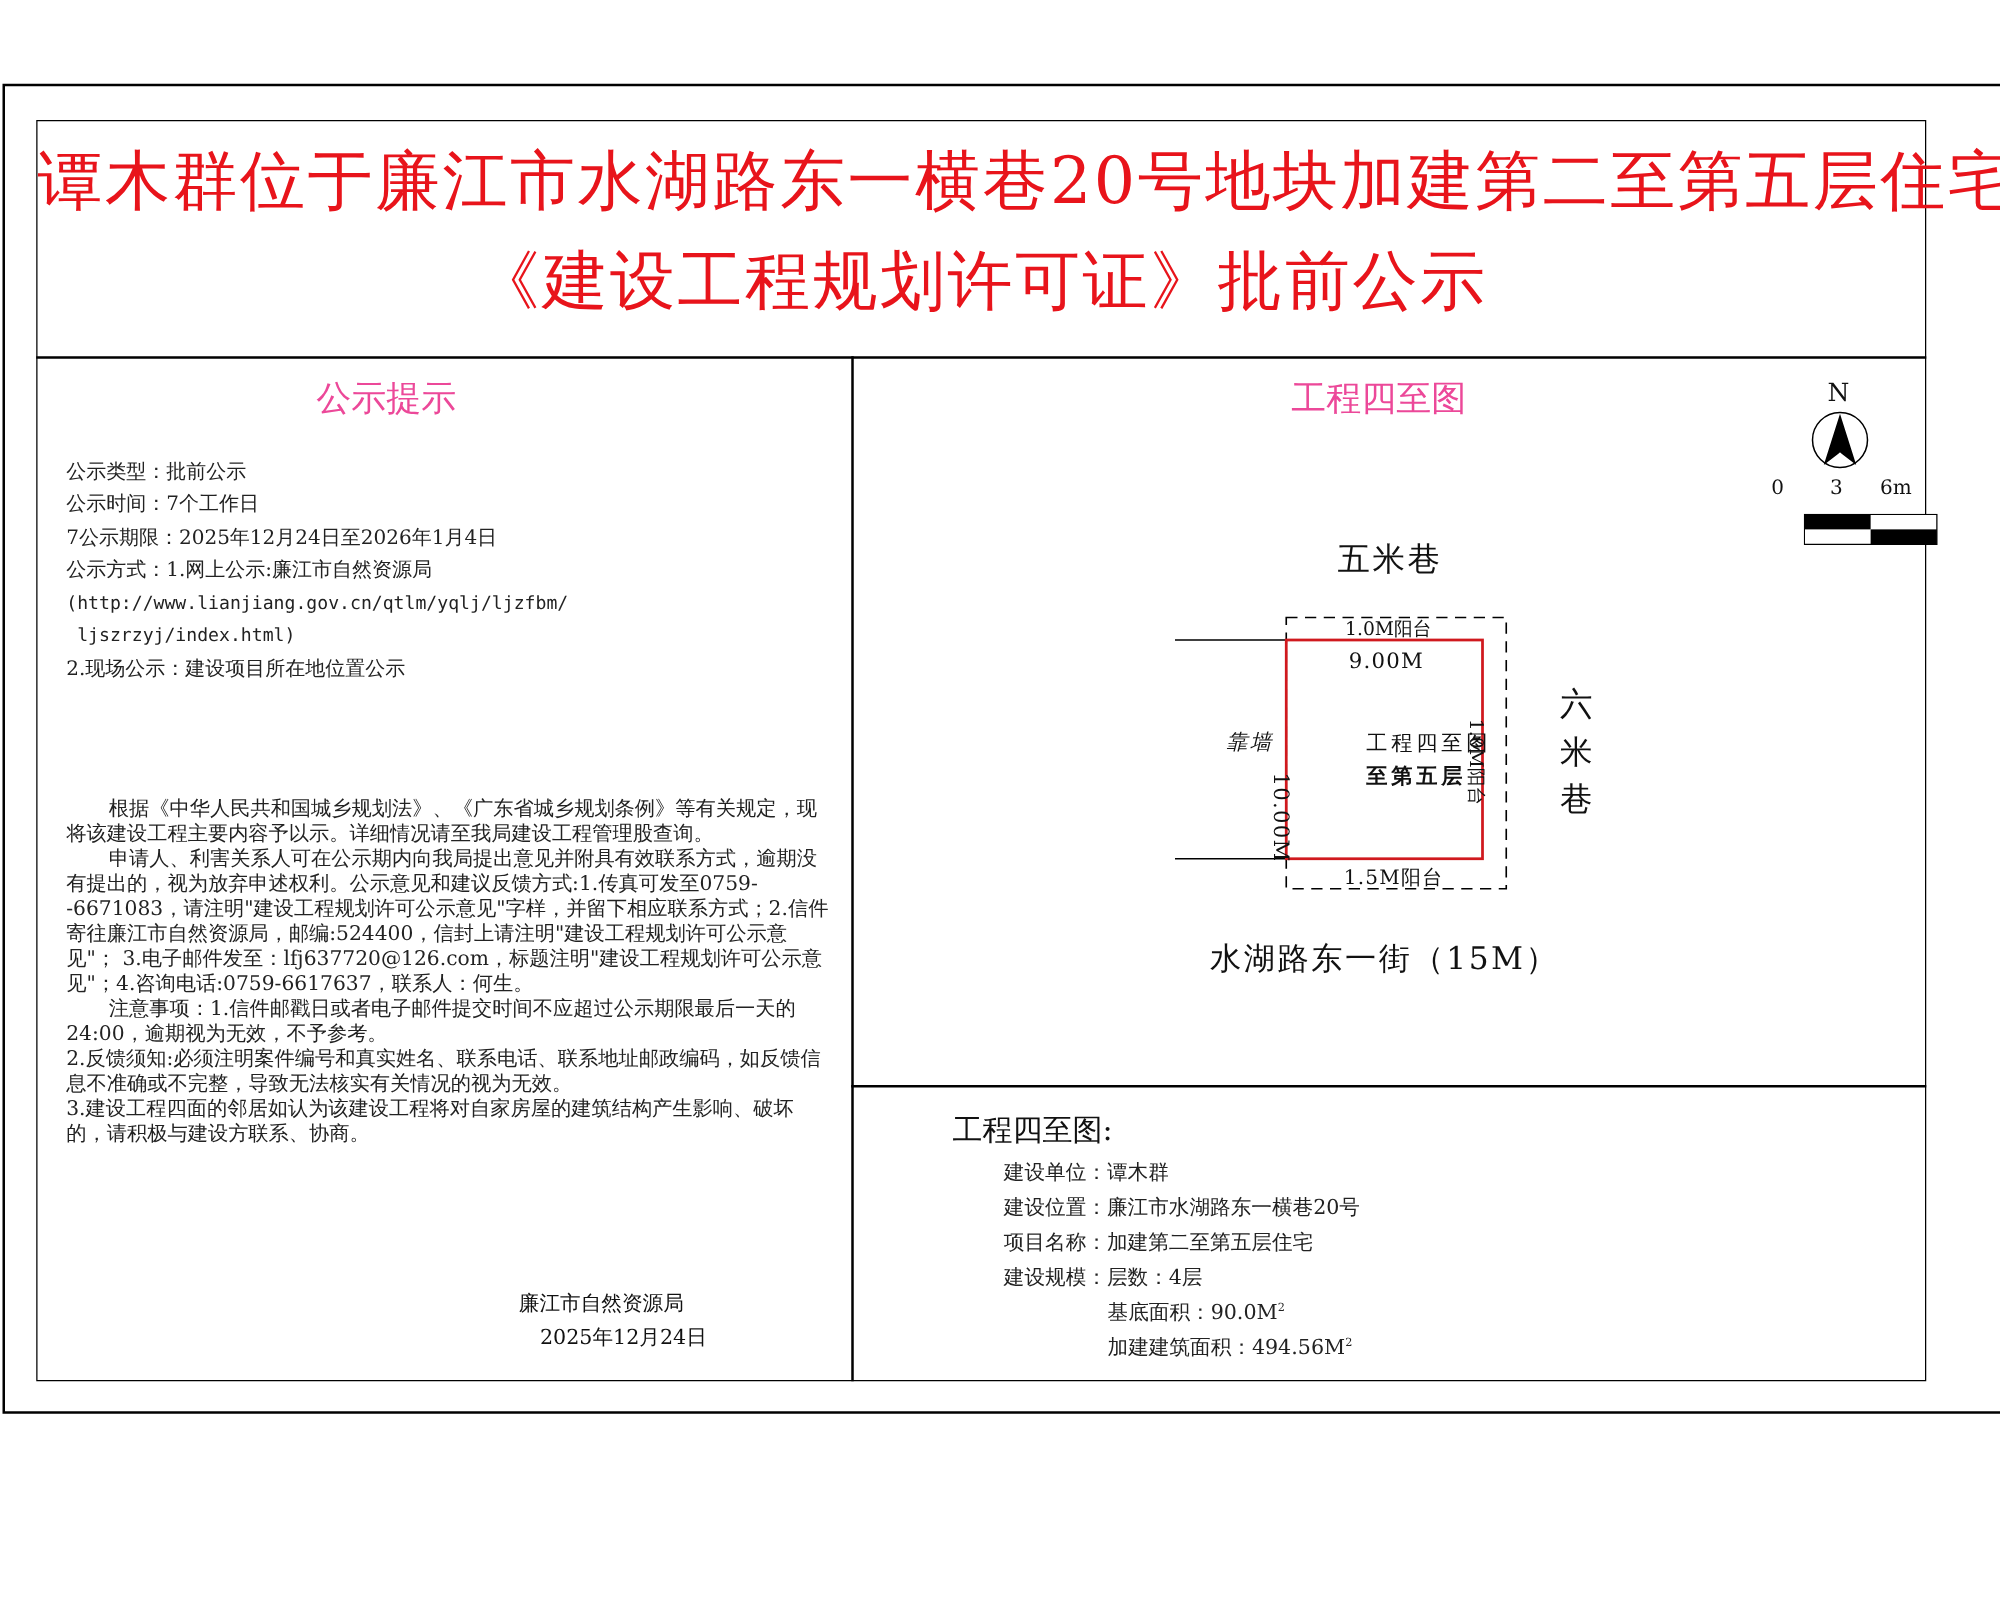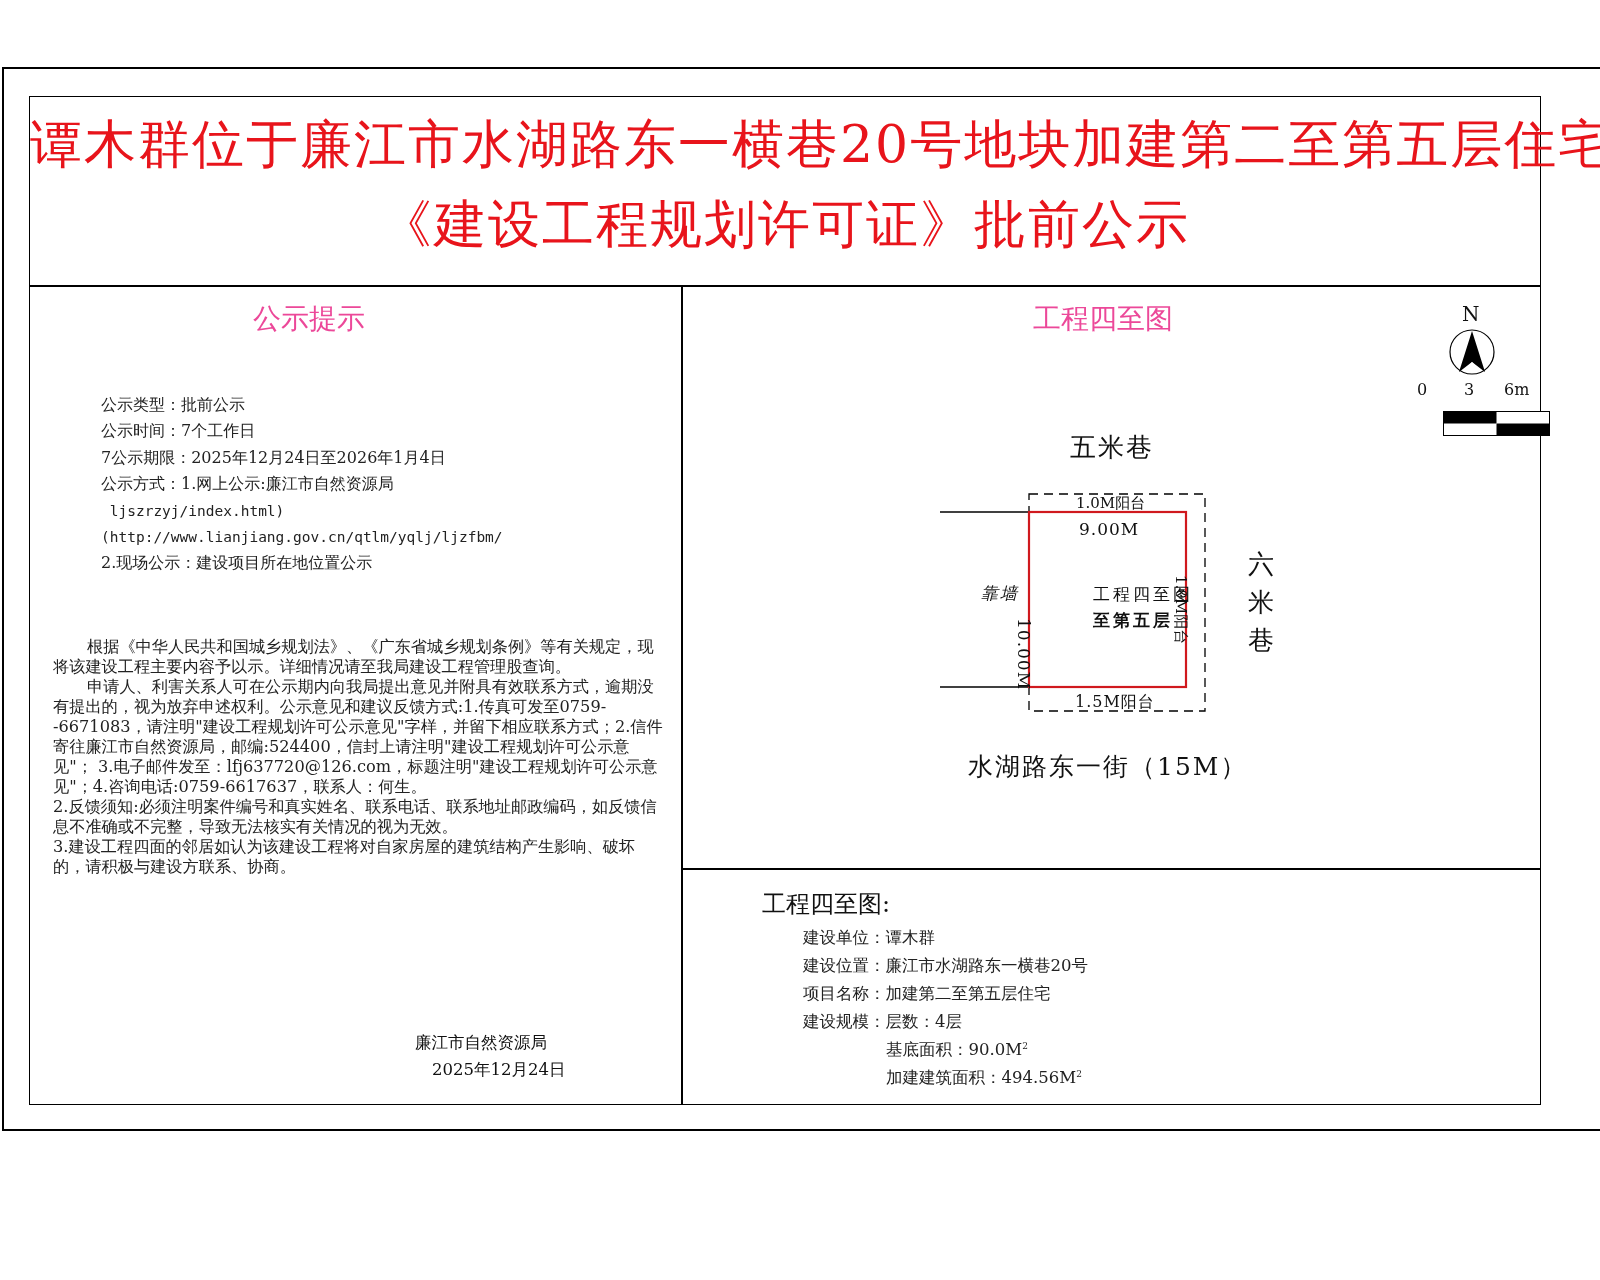--- a/index.html
+++ b/index.html
@@ -26,33 +26,34 @@
 
 <div class="hline" style="left:29px;top:285px;width:1512px;"></div>
 <div class="vline" style="left:681px;top:285px;height:820px;"></div>
 <div class="hline" style="left:681px;top:868px;width:860px;"></div>
 
 <div class="title" style="top:110px;">谭木群位于廉江市水湖路东一横巷20号地块加建第二至第五层住宅</div>
 <div class="title" style="top:190px;">《建设工程规划许可证》批前公示</div>
 
 <div class="sec-title" style="left:253px;top:300px;">公示提示</div>
 
-<div id="summary" class="ltext" style="top:392px;margin-left:48px;">
+<div id="summary" class="ltext" style="top:364px;">
   <div>公示类型：批前公示</div>
   <div>公示时间：7个工作日</div>
   <div>7公示期限：2025年12月24日至2026年1月4日</div>
   <div>公示方式：1.网上公示:廉江市自然资源局</div>
+  <div style="font-family:'DejaVu Sans Mono','Liberation Mono',monospace;font-size:14.5px;">(http://www.lianjiang.gov.cn/qtlm/yqlj/ljzfbm/</div>
   <div style="font-family:'DejaVu Sans Mono','Liberation Mono',monospace;font-size:14.5px;white-space:pre;"> ljszrzyj/index.html)</div>
-  <div style="font-family:'DejaVu Sans Mono','Liberation Mono',monospace;font-size:14.5px;">(http://www.lianjiang.gov.cn/qtlm/yqlj/ljzfbm/</div>
   <div>2.现场公示：建设项目所在地位置公示</div>
 </div>
 
 <div class="para" style="top:637px;">
   <p class="indent">根据《中华人民共和国城乡规划法》、《广东省城乡规划条例》等有关规定，现将该建设工程主要内容予以示。详细情况请至我局建设工程管理股查询。</p>
   <p class="indent">申请人、利害关系人可在公示期内向我局提出意见并附具有效联系方式，逾期没有提出的，视为放弃申述权利。公示意见和建议反馈方式:1.传真可发至0759--6671083，请注明"建设工程规划许可公示意见"字样，并留下相应联系方式；2.信件寄往廉江市自然资源局，邮编:524400，信封上请注明"建设工程规划许可公示意见"； 3.电子邮件发至：lfj637720@126.com，标题注明"建设工程规划许可公示意见"；4.咨询电话:0759-6617637，联系人：何生。</p>
+  <p class="indent">注意事项：1.信件邮戳日或者电子邮件提交时间不应超过公示期限最后一天的24:00，逾期视为无效，不予参考。</p>
   <p>2.反馈须知:必须注明案件编号和真实姓名、联系电话、联系地址邮政编码，如反馈信息不准确或不完整，导致无法核实有关情况的视为无效。</p>
   <p>3.建设工程四面的邻居如认为该建设工程将对自家房屋的建筑结构产生影响、破坏的，请积极与建设方联系、协商。</p>
 </div>
 
 <div class="abs" style="left:415px;top:1032px;font-size:16.5px;">廉江市自然资源局</div>
 <div class="abs" style="left:432px;top:1059px;font-size:16.5px;">2025年12月24日</div>
 
 <div class="sec-title" style="left:1033px;top:300px;">工程四至图</div>
 
 <div class="abs" style="left:1462px;top:302px;font-size:20px;">N</div>

